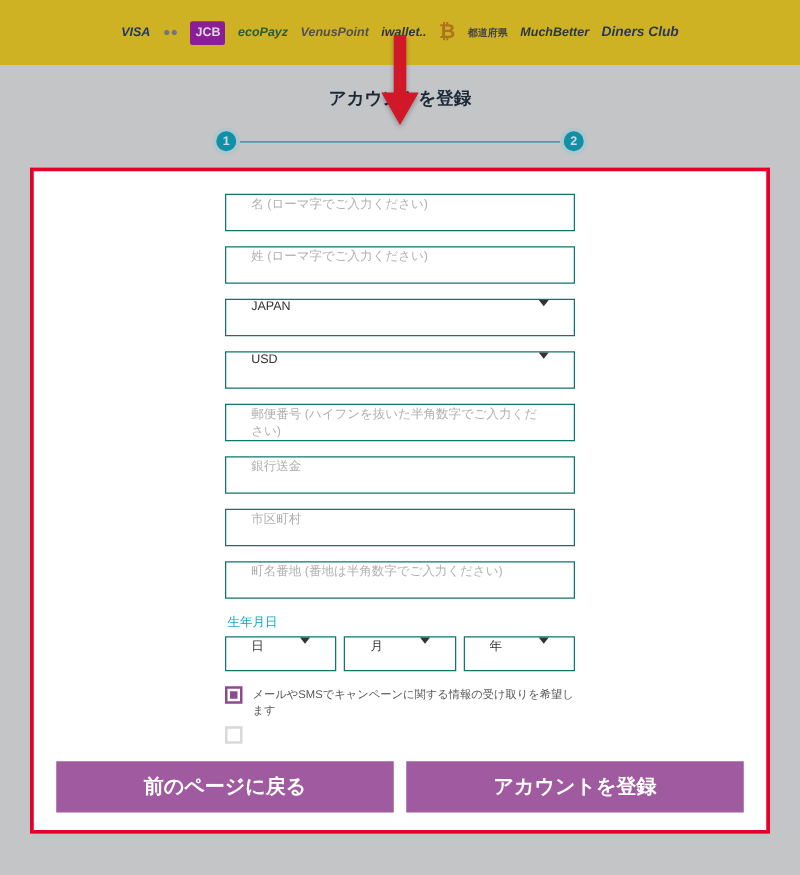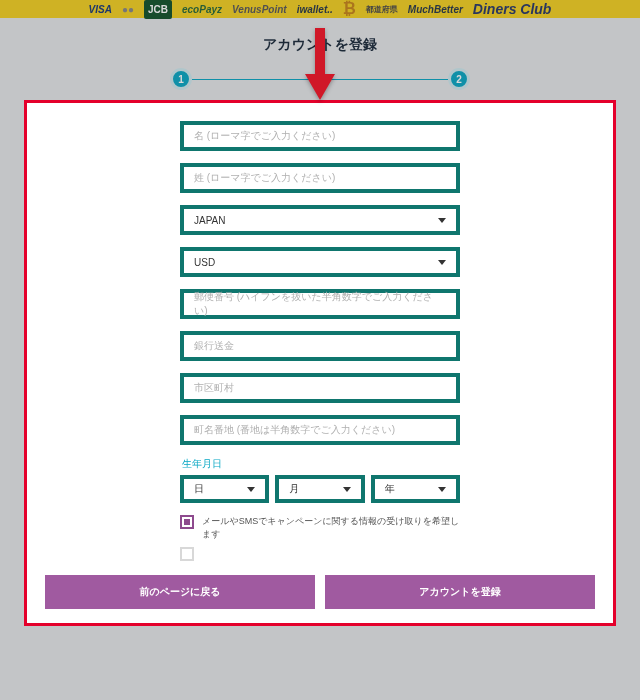--- a/index.html
+++ b/index.html
@@ -1,56 +1,56 @@
 <!DOCTYPE html>
 <html><head>
 <meta charset="utf-8">
 <style>
 *{box-sizing:border-box;margin:0;padding:0;font-family:Arial,"Hiragino Sans","Meiryo",sans-serif}
 body{background:#e6e8ea;width:640px;height:700px;overflow:hidden;position:relative}
-.banner{background:#f4d123;height:18px;display:flex;align-items:center;justify-content:center;gap:10px;font-size:10px;font-weight:bold;color:#2a3a4a;padding:0 6px}
+.banner{background:#f4d123;height:52px;display:flex;align-items:center;justify-content:center;gap:10px;font-size:10px;font-weight:bold;color:#2a3a4a;padding:0 6px}
 .banner .pm{display:flex;align-items:center;gap:2px;font-style:italic}
 .overlay{position:absolute;inset:0;background:rgba(40,40,45,0.18);pointer-events:none}
 .title{text-align:center;font-size:14px;font-weight:bold;color:#1a2a3a;margin-top:18px}
 .stepper{display:flex;align-items:center;justify-content:center;margin:14px auto 10px;width:300px}
 .step{width:22px;height:22px;border-radius:50%;background:#0aa8c4;color:#fff;font-size:10px;font-weight:bold;display:flex;align-items:center;justify-content:center;border:3px solid #cfe9ee}
 .line{flex:1;height:1px;background:#0aa8c4}
 .arrow{position:absolute;top:28px;left:50%;transform:translateX(-50%);z-index:5}
 .arrow svg{filter:drop-shadow(0 2px 2px rgba(0,0,0,0.3))}
 .card{background:#fff;margin:0 24px;border:3px solid #e4002b;padding:18px 18px 14px;position:relative}
 .form{width:280px;margin:0 auto}
-.field{border:4px solid #0f766e;height:30px;padding:0 10px;display:flex;align-items:center;justify-content:space-between;margin-bottom:12px;font-size:10px;color:#b0b0b0;background:#fff}
+.field{border:1px solid #0f766e;height:30px;padding:0 20px;display:flex;justify-content:space-between;margin-bottom:12px;font-size:10px;color:#b0b0b0;background:#fff}
 .field.sm{height:28px}
 .sel{color:#333}
 .caret{width:0;height:0;border-left:4px solid transparent;border-right:4px solid transparent;border-top:5px solid #333}
 .lbl{font-size:10px;color:#0aa8c4;margin:4px 0 4px 2px}
 .row{display:flex;gap:6px;margin-bottom:12px}
 .row .field{flex:1;margin-bottom:0}
 .chk-row{display:flex;align-items:flex-start;gap:8px;font-size:9px;color:#555;margin:6px 0}
 .chk{width:14px;height:14px;border:2px solid #8e4a8e;display:flex;align-items:center;justify-content:center;flex-shrink:0}
 .chk.on::after{content:"";width:6px;height:6px;background:#8e4a8e}
 .chk.off{border-color:#d8d8d8}
 .link{color:#0aa8c4}
 .btns{display:flex;gap:10px;margin-top:14px}
-.btn{flex:1;background:#a05aa0;color:#fff;text-align:center;padding:10px 0;font-size:10px;font-weight:bold;border:none}
+.btn{flex:1;background:#a05aa0;color:#fff;text-align:center;padding:10px 0;font-size:16px;font-weight:bold;border:none}
 </style>
 </head>
 <body>
 
 <div class="banner">
   <span class="pm" style="color:#1a3a7a">VISA</span>
   <span class="pm" style="color:#888">●●</span>
-  <span class="pm" style="background:#14532d;color:#fff;padding:4px 4px;border-radius:2px;font-style:normal">JCB</span>
+  <span class="pm" style="background:#a21caf;color:#fff;padding:4px 4px;border-radius:2px;font-style:normal">JCB</span>
   <span class="pm" style="color:#2a6a3a">ecoPayz</span>
   <span class="pm" style="color:#5a5a5a">VenusPoint</span>
   <span class="pm" style="color:#2a3a4a">iwallet..</span>
   <span class="pm" style="color:#c8861a;font-size:16px;font-style:normal">₿</span>
   <span class="pm" style="color:#4a4a4a;font-size:8px;font-style:normal">都道府県</span>
   <span class="pm" style="color:#2a3a4a">MuchBetter</span>
-  <span class="pm" style="color:#2a3a6a;font-size:14px">Diners Club</span>
+  <span class="pm" style="color:#2a3a6a;font-size:11px">Diners Club</span>
 </div>
 
 <div class="overlay"></div>
 
 <h2 class="title">アカウントを登録</h2>
 
 <div class="stepper">
   <div class="step">1</div>
   <div class="line"></div>
   <div class="step">2</div>

